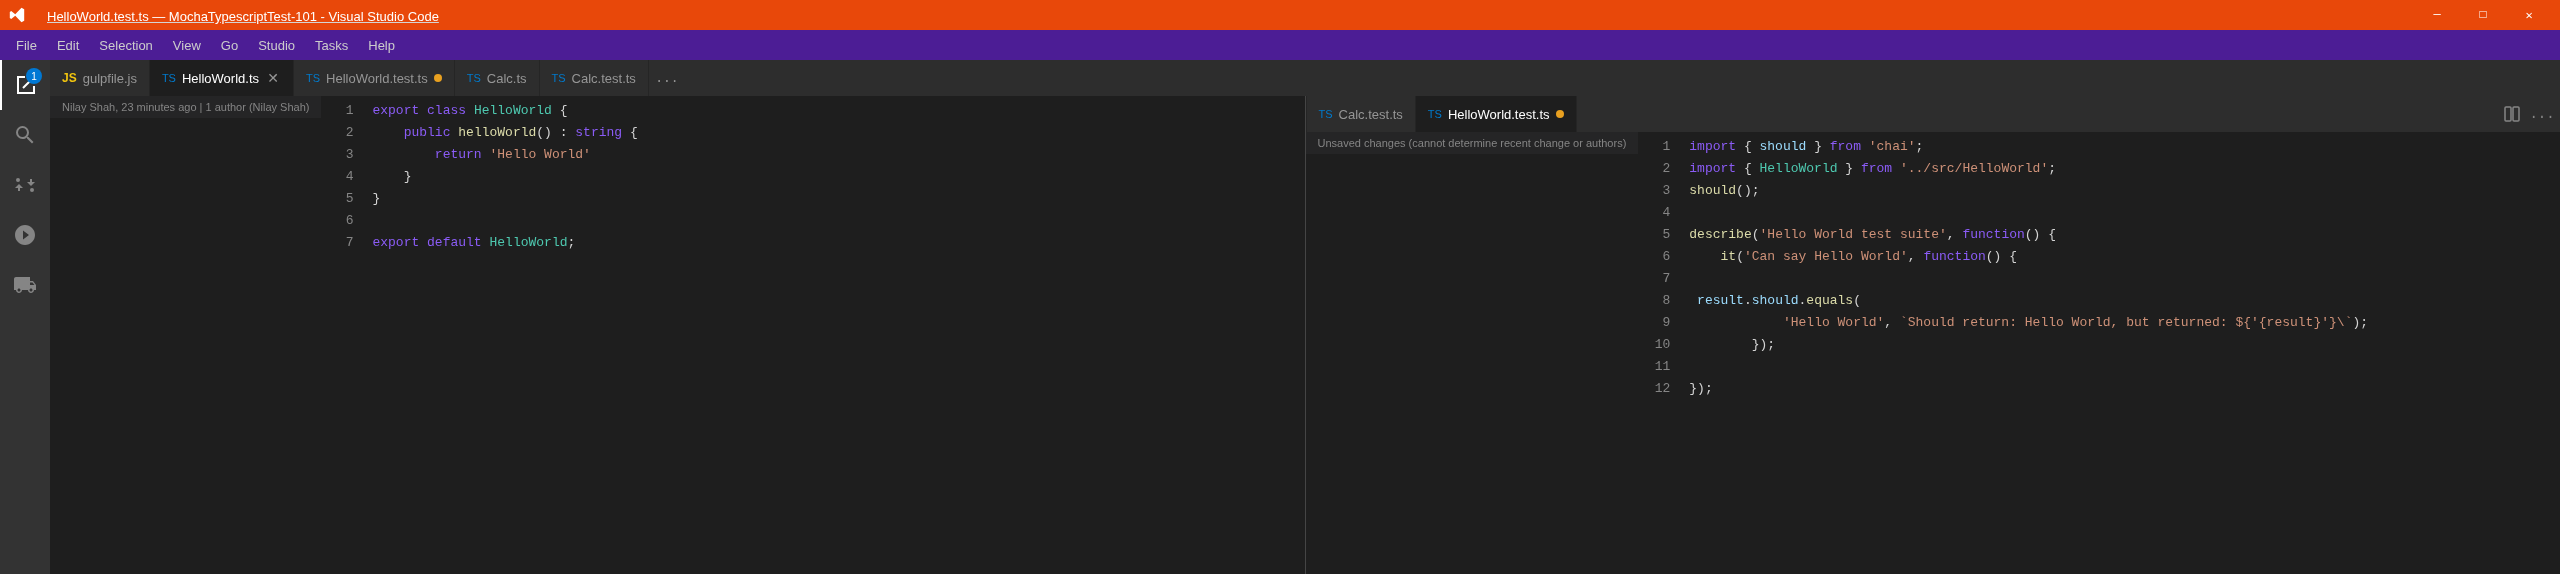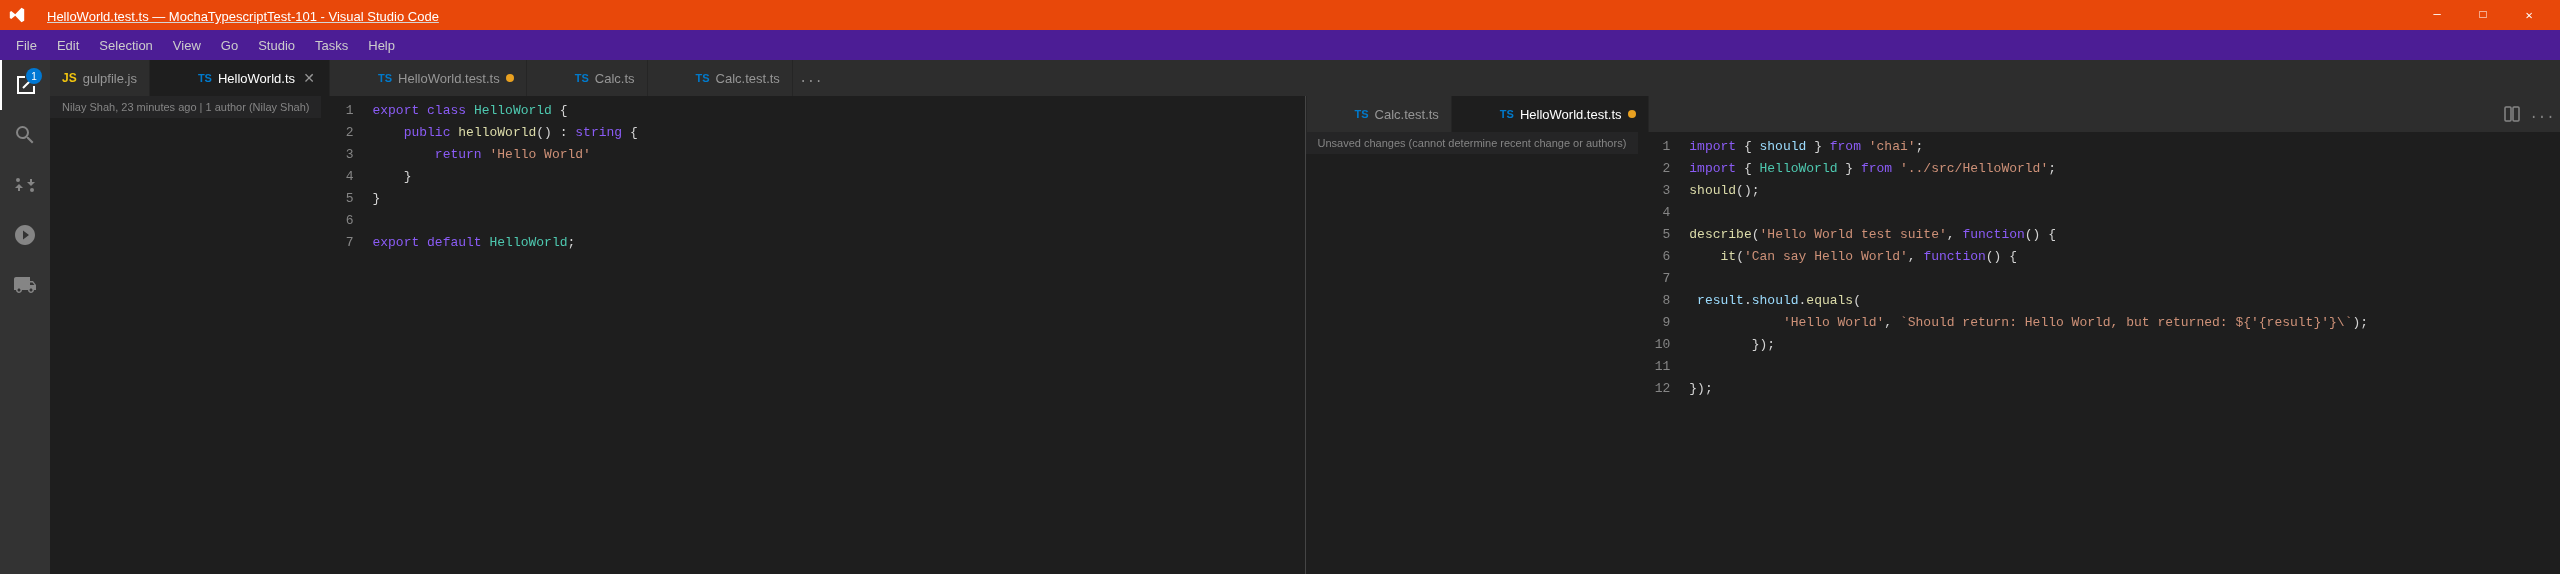--- a/index.html
+++ b/index.html
@@ -144,21 +144,21 @@
       gap: 6px;
       white-space: nowrap;
       min-width: 0;
       flex-shrink: 0;
     }
     .tab.active {
       background: #1e1e1e;
       color: #ffffff;
     }
     .tab-icon-js { color: #f1c40f; font-size: 12px; font-weight: bold; }
-    .tab-icon-ts { color: #007acc; font-size: 11px; font-weight: bold; margin-left: 36px; }
+    .tab-icon-ts { color: #007acc; font-size: 11px; font-weight: normal; }
     .tab-close {
       font-size: 14px;
       color: #969696;
       width: 16px;
       height: 16px;
       display: flex;
       align-items: center;
       justify-content: center;
       border-radius: 3px;
     }

